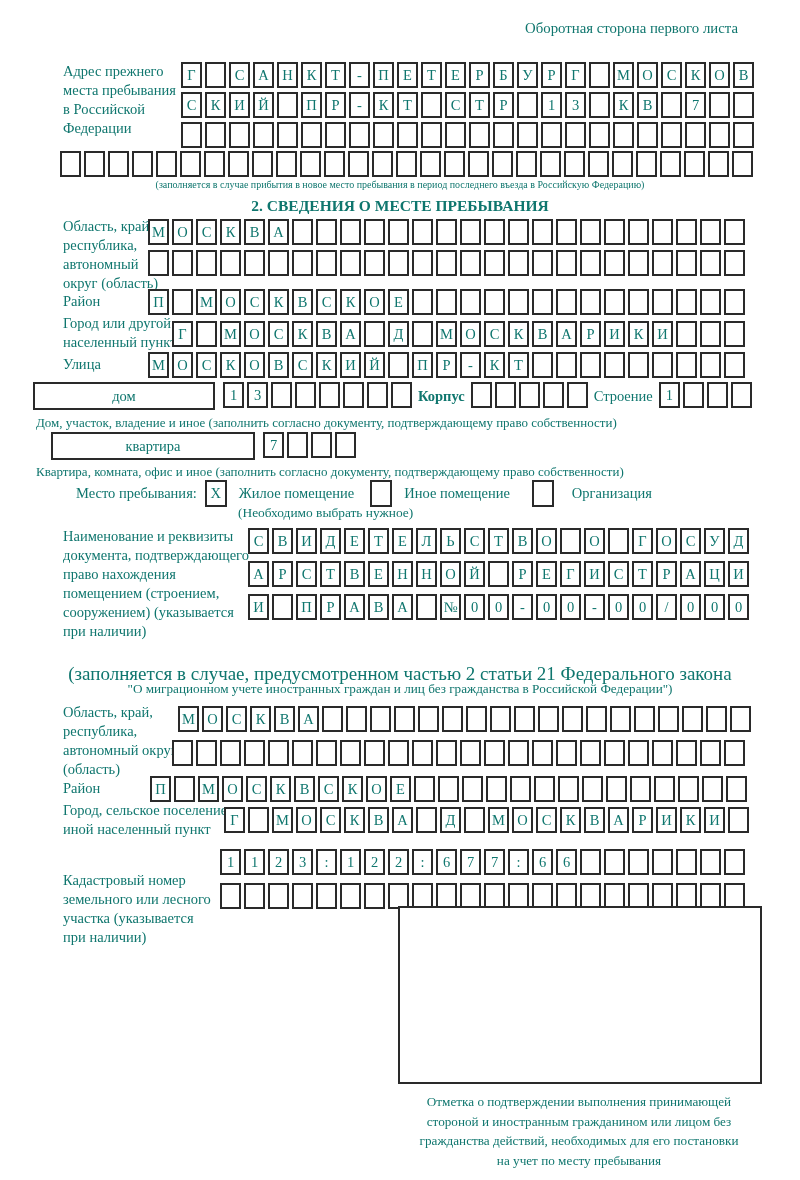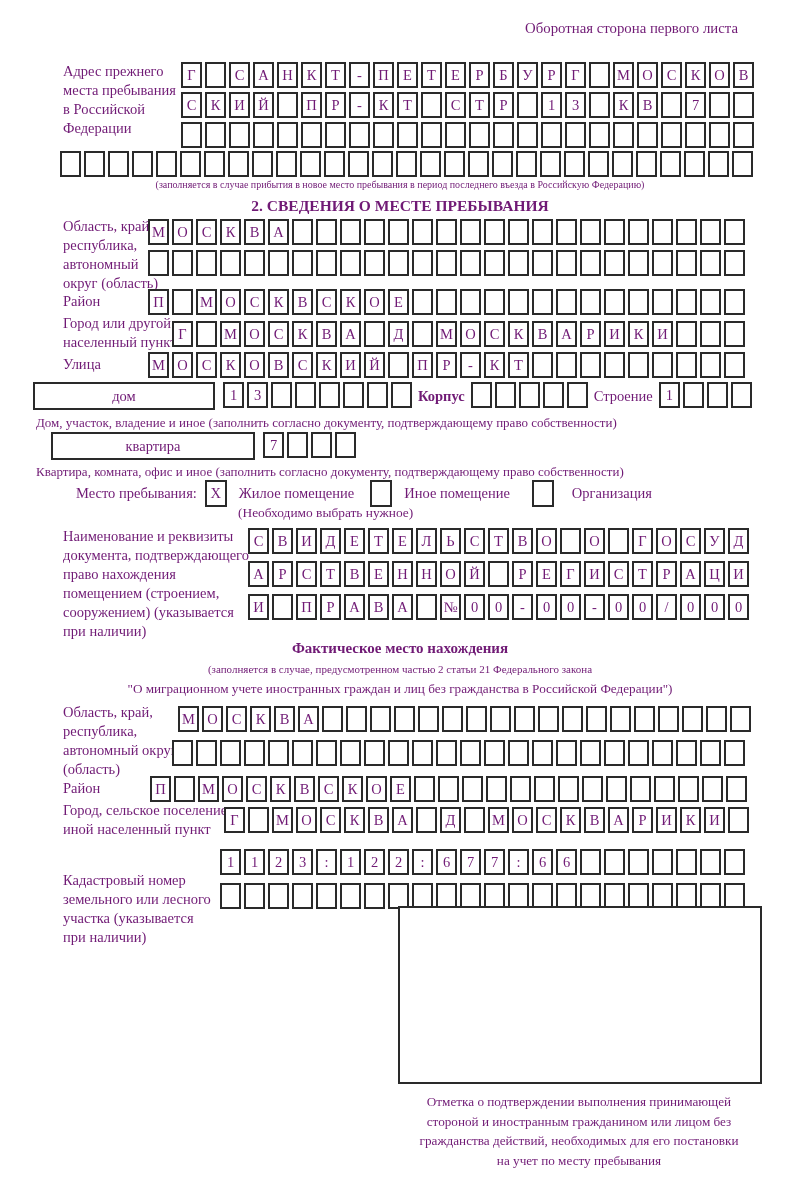--- a/index.html
+++ b/index.html
@@ -1,18 +1,18 @@
 <!DOCTYPE html>
 <html lang="ru"><head>
 <meta charset="utf-8">
 <style>
   html,body{margin:0;padding:0;background:#fff;}
   .page{
     position:relative;width:800px;height:1180px;background:#ffffff;
-    font-family:"Liberation Serif","DejaVu Serif",serif;color:#701a75;overflow:hidden;
+    font-family:"Liberation Serif","DejaVu Serif",serif;color:#0f766e;overflow:hidden;
   }
   .abs{position:absolute;}
   .lbl{font-size:14.5px;line-height:19px;white-space:pre-line;}
   .note{font-size:13px;line-height:17px;}
   .small-note{font-size:10px;}
   .title{font-size:15.5px;font-weight:bold;text-align:center;width:800px;}
   .center{text-align:center;width:800px;}
   .boxes{display:flex;}
   .cb{
     width:17px;height:22px;border:2px solid #2a2a2a;margin-right:3px;flex:0 0 auto;
@@ -424,22 +424,21 @@
       <div class="cb">0</div>
       <div class="cb">-</div>
       <div class="cb">0</div>
       <div class="cb">0</div>
       <div class="cb">/</div>
       <div class="cb">0</div>
       <div class="cb">0</div>
       <div class="cb">0</div>
     </div>
 
-  <div class="abs title" style="top:640px;font-size:15px;">Фактическое место нахождения</div>
-  <div class="abs center" style="top:663px;font-size:11px;">(заполняется в случае, предусмотренном частью 2 статьи 21 Федерального закона</div>
+  <div class="abs center" style="top:663px;font-size:19px;">(заполняется в случае, предусмотренном частью 2 статьи 21 Федерального закона</div>
   <div class="abs center" style="top:681px;font-size:13.2px;">"О миграционном учете иностранных граждан и лиц без гражданства в Российской Федерации")</div>
 
   <div class="abs lbl" style="left:63px;top:703px;width:150px;">Область, край,
 республика,
 автономный округ
 (область)</div>
   <div class="abs boxes" style="left:178px;top:706px;">
       <div class="cb">М</div>
       <div class="cb">О</div>
       <div class="cb">С</div>

